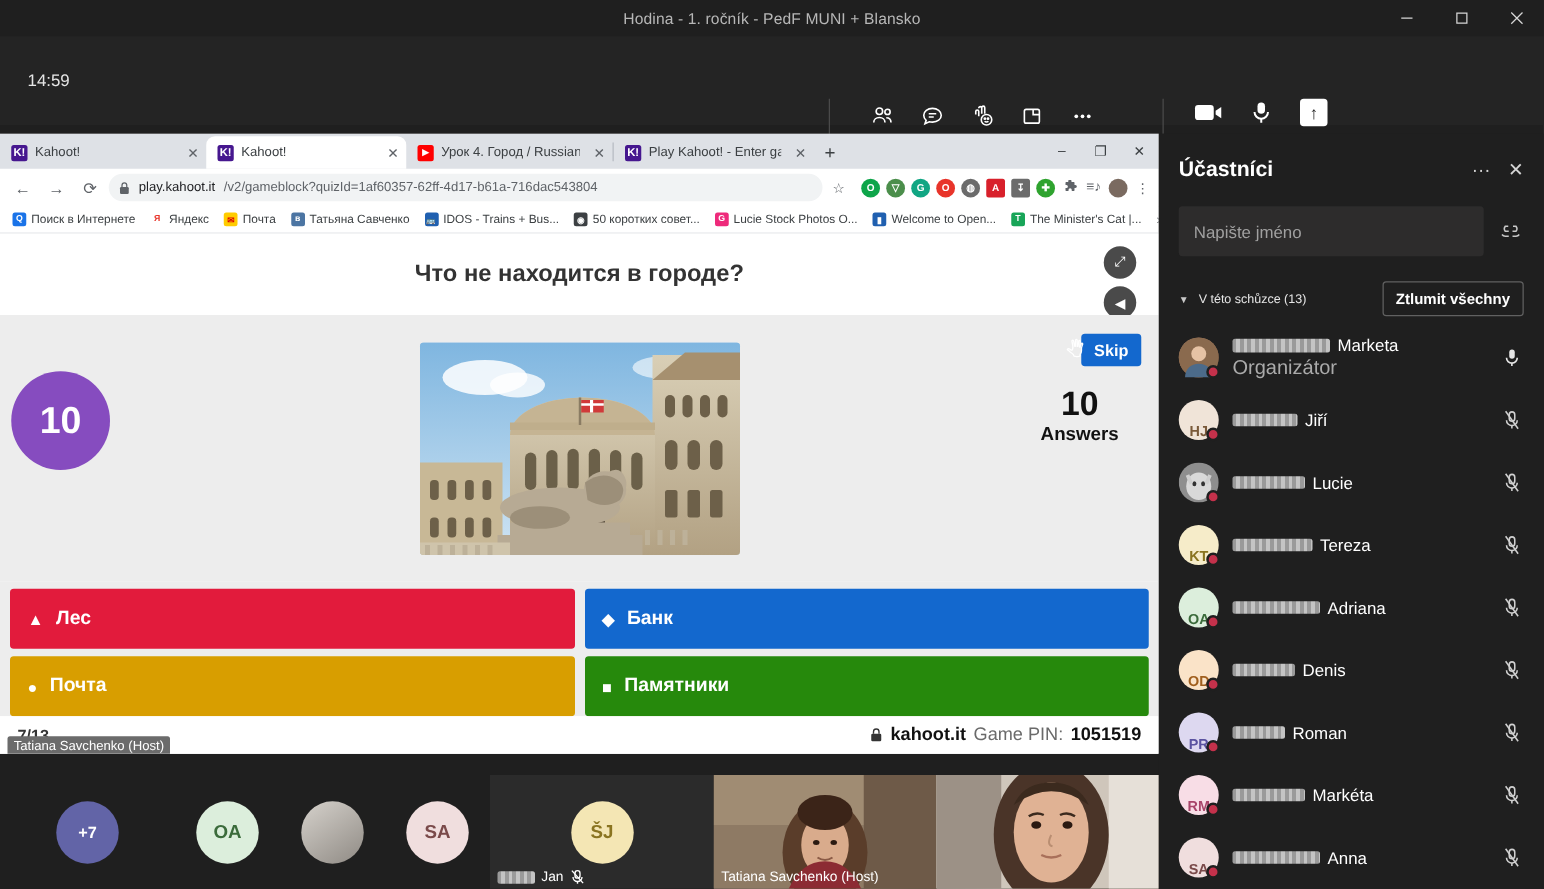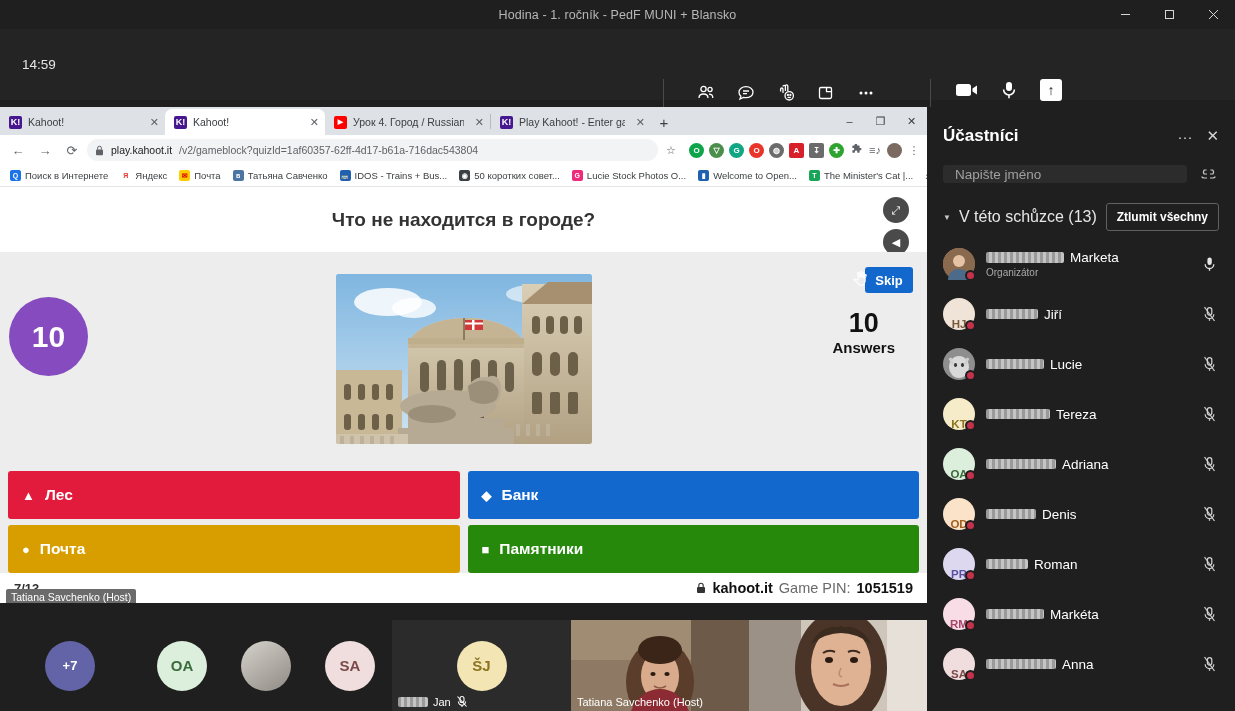--- a/index.html
+++ b/index.html
@@ -174,40 +174,40 @@
   .cell.video2 { background: linear-gradient(120deg,#8f8274,#d8cfc3 50%,#7d705f); }
 
   
   .panel { position: absolute; left: 927px; top: 107px; width: 308px; height: 604px; background: #1f1f1f;
            padding: 0 16px; }
   .panel-head { display: flex; align-items: center; height: 58px; }
   .panel-head .ptitle { color: #fff; font-size: 17px; font-weight: 600; text-align: right; }
   .panel-head .pacts { margin-left: auto; display: flex; align-items: center; gap: 14px; color: #d6d6d6; }
   .panel-head .pacts span { cursor: pointer; font-size: 15px; }
   .searchrow { display: flex; align-items: center; gap: 10px; }
-  .searchinput { flex: 1; height: 18px; background: #2d2c2c; border: none; border-radius: 3px;
+  .searchinput { flex: 1; height: 40px; background: #2d2c2c; border: none; border-radius: 3px;
                  color: #b1b1b1; font-size: 13.5px; padding: 0 12px; font-family: inherit; }
   .searchinput::placeholder { color: #a0a0a0; }
   .linkicon { width: 22px; color: #c8c8c8; font-size: 15px; display: flex; align-items: center; justify-content: center;
               cursor: pointer; }
   .sectionrow { display: flex; align-items: center; margin-top: 20px; height: 28px; }
   .sectionrow .caret { color: #c8c8c8; font-size: 8px; margin-right: 8px; cursor: pointer; }
-  .sectionrow .slabel { color: #e6e6e6; font-size: 16px; }
+  .sectionrow .slabel { color: #e6e6e6; font-size: 10px; }
   .muteall { margin-left: auto; height: 28px; padding: 0 10px; border: 1px solid #616161; border-radius: 3px;
              color: #fff; font-size: 12px; font-weight: 600; display: flex; align-items: center; cursor: pointer;
              background: transparent; }
   .plist { margin-top: 8px; }
   .prow { display: flex; align-items: center; height: 50px; gap: 11px; cursor: pointer; }
   .pav { width: 32px; height: 32px; border-radius: 50%; position: relative; display: flex; align-items: flex-end;
          justify-content: center; font-size: 11.5px; font-weight: 600; flex: 0 0 32px; }
   .pav .pres { position: absolute; right: -1px; bottom: -1px; width: 11px; height: 11px; border-radius: 50%;
                background: #c4314b; border: 2px solid #1f1f1f; }
   .pinfo { display: flex; flex-direction: column; gap: 2px; min-width: 0; }
   .pname { display: flex; align-items: center; gap: 6px; color: #fff; font-size: 13.5px; }
-  .prole { color: #aaa; font-size: 10px; }
+  .prole { color: #aaa; font-size: 16px; }
   .pmic { margin-left: auto; width: 20px; color: #d0d0d0; display: flex; align-items: center; justify-content: center; }
 </style>
 </head>
 <body>
 
 <div id="app">
 
   <div class="titlebar">
     <div class="title">Hodina - 1. ročník - PedF MUNI + Blansko</div>
     <div class="winbtns">

